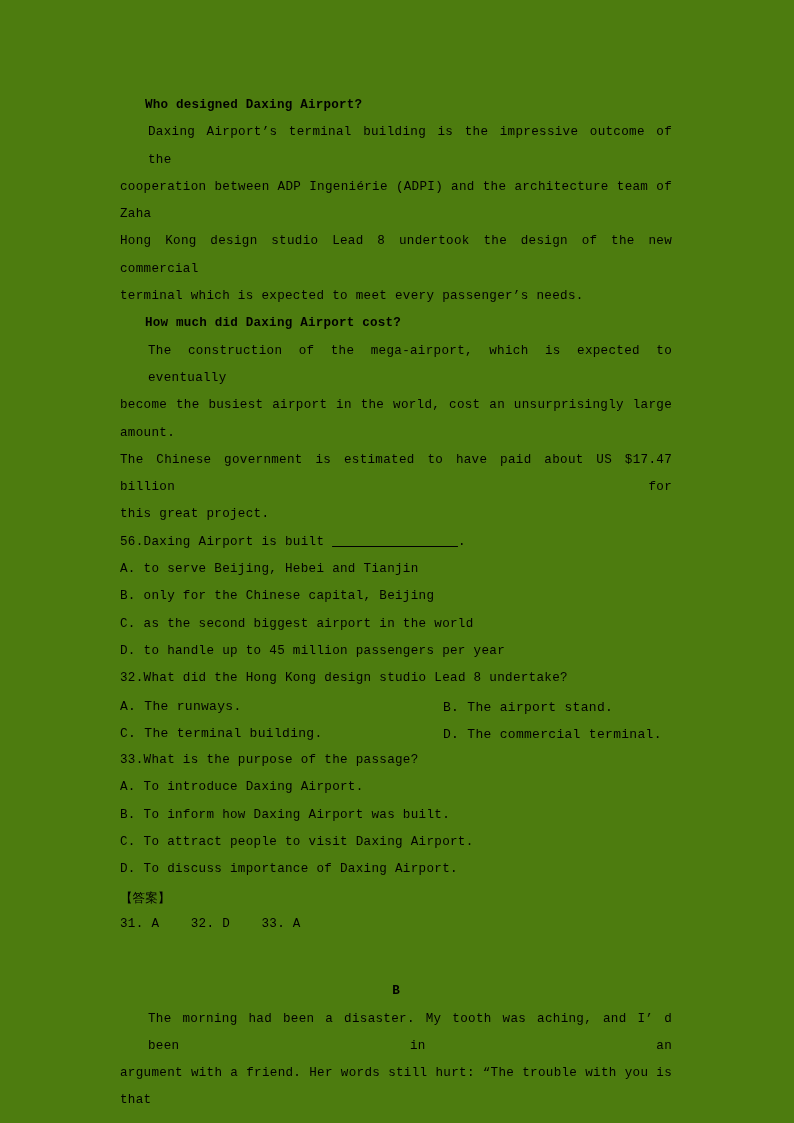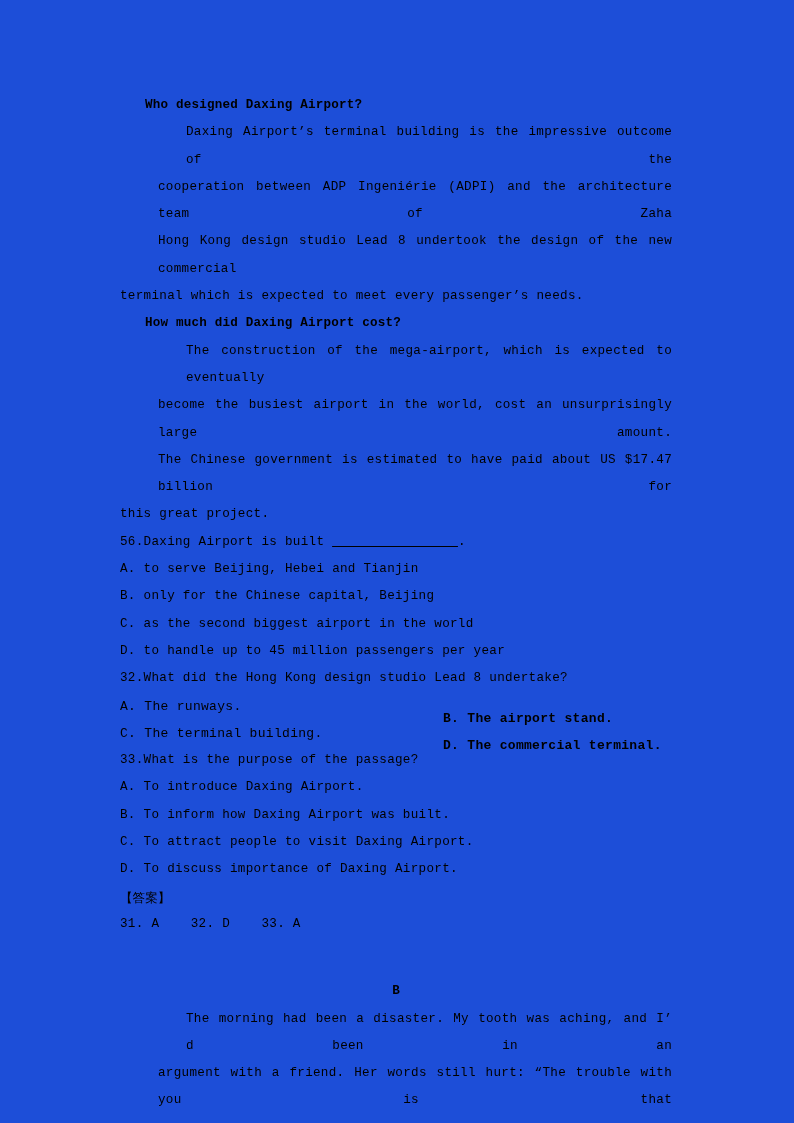--- a/index.html
+++ b/index.html
@@ -15,21 +15,21 @@
     overflow: hidden;
     font-family: "Liberation Mono", "DejaVu Sans Mono", monospace;
     color: #000000;
     -webkit-font-smoothing: none;
   }
   .page {
     position: absolute;
     left: 0; top: 0;
     width: 794px;
     height: 1123px;
-    background: #1d4ed8;
+    background: #4d7c0f;
   }
   .content {
     position: absolute;
     left: 120px;
     top: 92px;
     width: 552px;
   }
 
   
   .line {
@@ -38,21 +38,20 @@
     letter-spacing: 0.30px;
     white-space: pre;
     color: #000;
   }
 
   
   .just {
     text-align: justify;
     text-align-last: justify;
     white-space: normal;
-    margin-left: 38px;
   }
 
   
   .subhead {
     font-size: 12.6px;
     line-height: 27.3px;
     font-weight: bold;
     letter-spacing: 0.2px;
     white-space: pre;
     padding-left: 25px;
@@ -64,21 +63,21 @@
   
   .optrow {
     position: relative;
     font-size: 13px;
     line-height: 27.3px;
     letter-spacing: 0.30px;
     white-space: pre;
     height: 27.3px;
   }
   .optrow .col-a { position: absolute; left: 0; top: 0; }
-  .optrow .col-b { position: absolute; left: 323px; top: 12px; font-weight: bold; }
+  .optrow .col-b { position: absolute; left: 323px; top: 1px; }
 
   
   .answer-mark {
     font-family: "DejaVu Sans", sans-serif;
     font-size: 12.6px;
     line-height: 27.3px;
     font-weight: normal;
     white-space: pre;
   }
 

